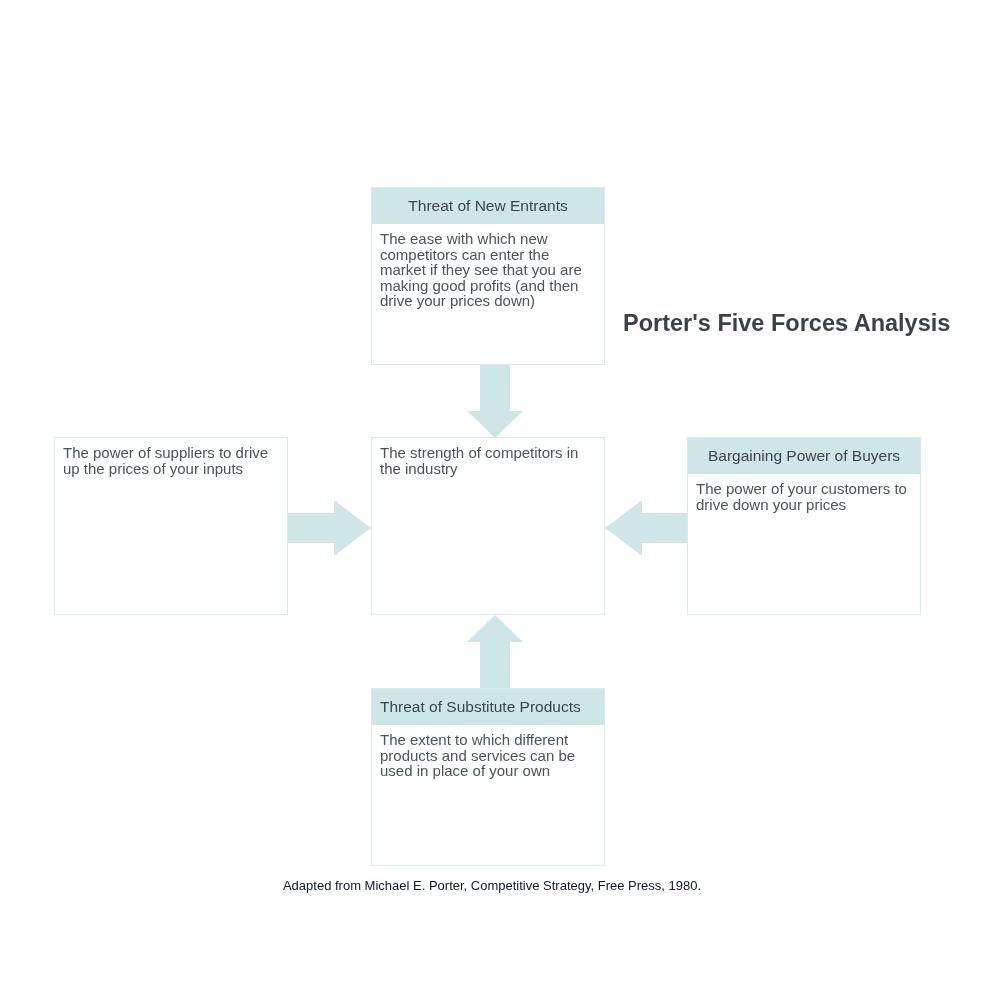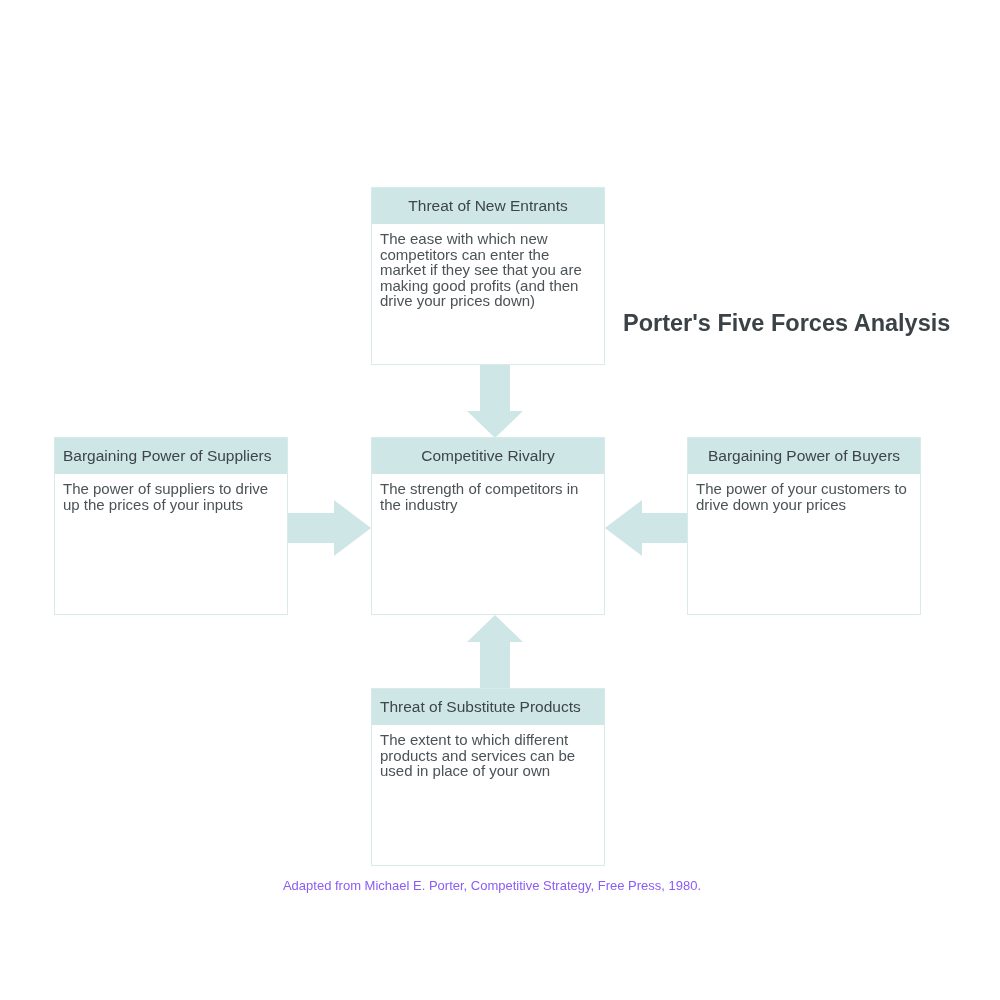--- a/index.html
+++ b/index.html
@@ -81,21 +81,21 @@
   }
 
   
   #source-note {
     position: absolute;
     left: 0;
     top: 838px;
     width: 984px;
     text-align: center;
     font-size: 13px;
-    color: #8b5cf6;
+    color: #0f172a;
   }
 </style>
 </head>
 <body>
 
 <div id="canvas">
 
   <svg id="arrows" viewBox="0 0 1000 1000" xmlns="http://www.w3.org/2000/svg">
 
     <polygon fill="#cfe6e7" points="480,325 510,325 510,371 523,371 495,398 467,371 480,371"></polygon>
@@ -106,26 +106,24 @@
 
     <polygon fill="#cfe6e7" points="480,648 480,602 467,602 495,575 523,602 510,602 510,648"></polygon>
   </svg>
 
   <div class="force-box" id="box-new-entrants">
     <div class="force-header center">Threat of New Entrants</div>
     <div class="force-body">The ease with which new competitors can enter the market if they see that you are making good profits (and then drive your prices down)</div>
   </div>
 
   <div class="force-box" id="box-suppliers">
-    <div class="force-header left">Bargaining Power of Suppliers</div>
     <div class="force-body">The power of suppliers to drive up the prices of your inputs</div>
   </div>
 
   <div class="force-box" id="box-rivalry">
-    <div class="force-header center">Competitive Rivalry</div>
     <div class="force-body">The strength of competitors in the industry</div>
   </div>
 
   <div class="force-box" id="box-substitutes">
     <div class="force-header left">Threat of Substitute Products</div>
     <div class="force-body">The extent to which different products and services can be used in place of your own</div>
   </div>
 
   <div class="force-box" id="box-buyers">
     <div class="force-header center">Bargaining Power of Buyers</div>

